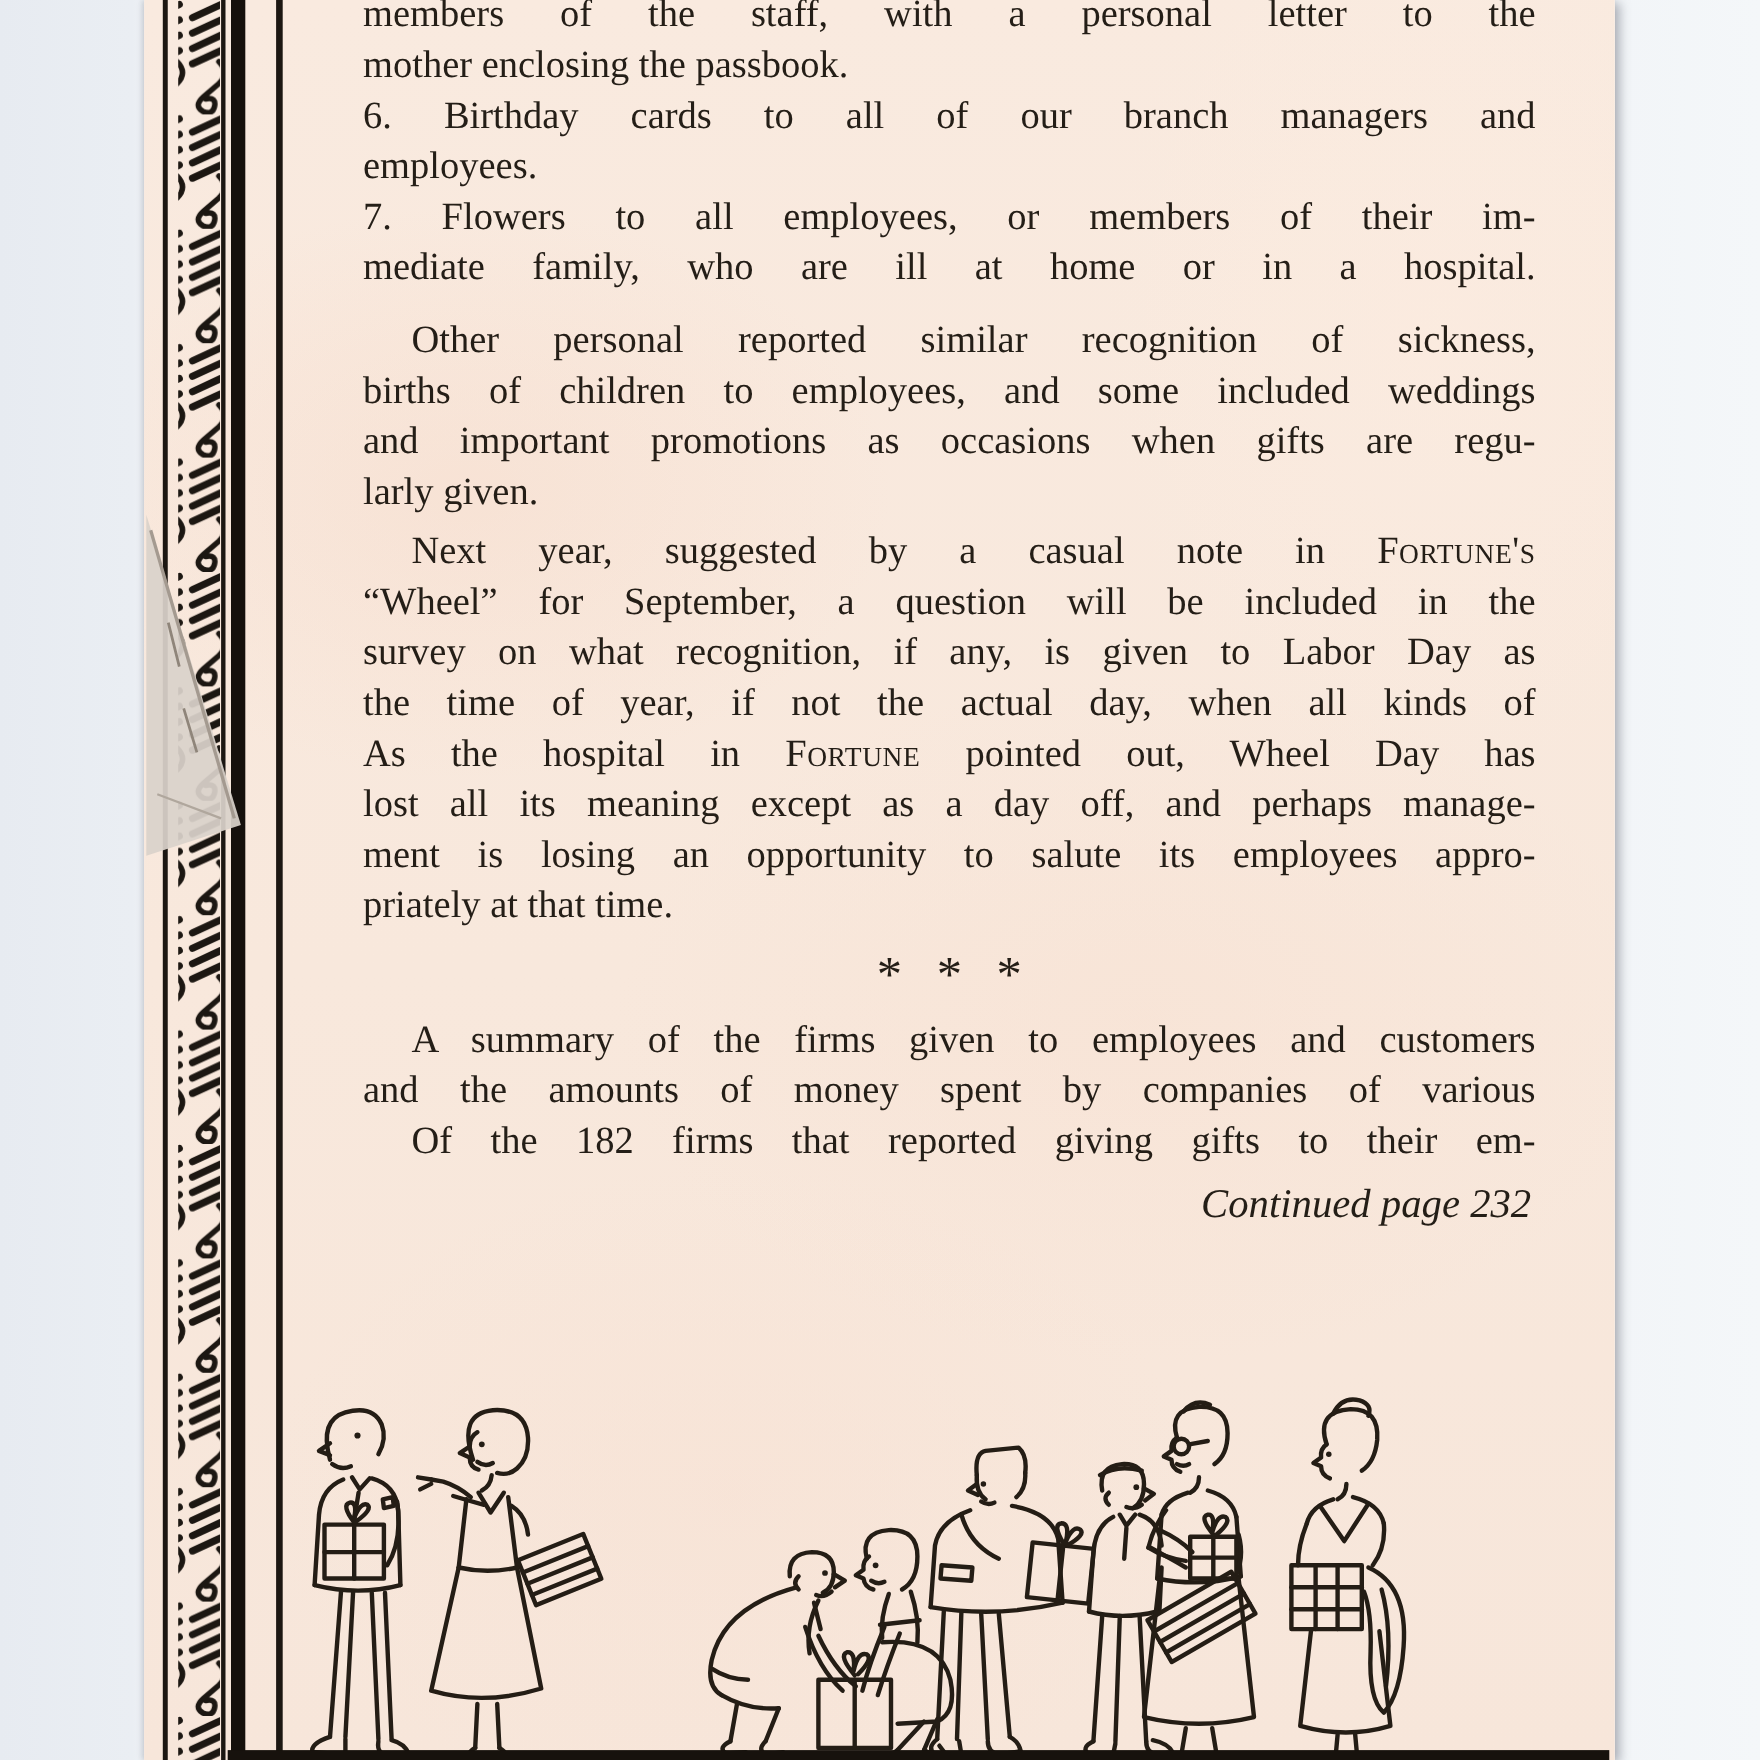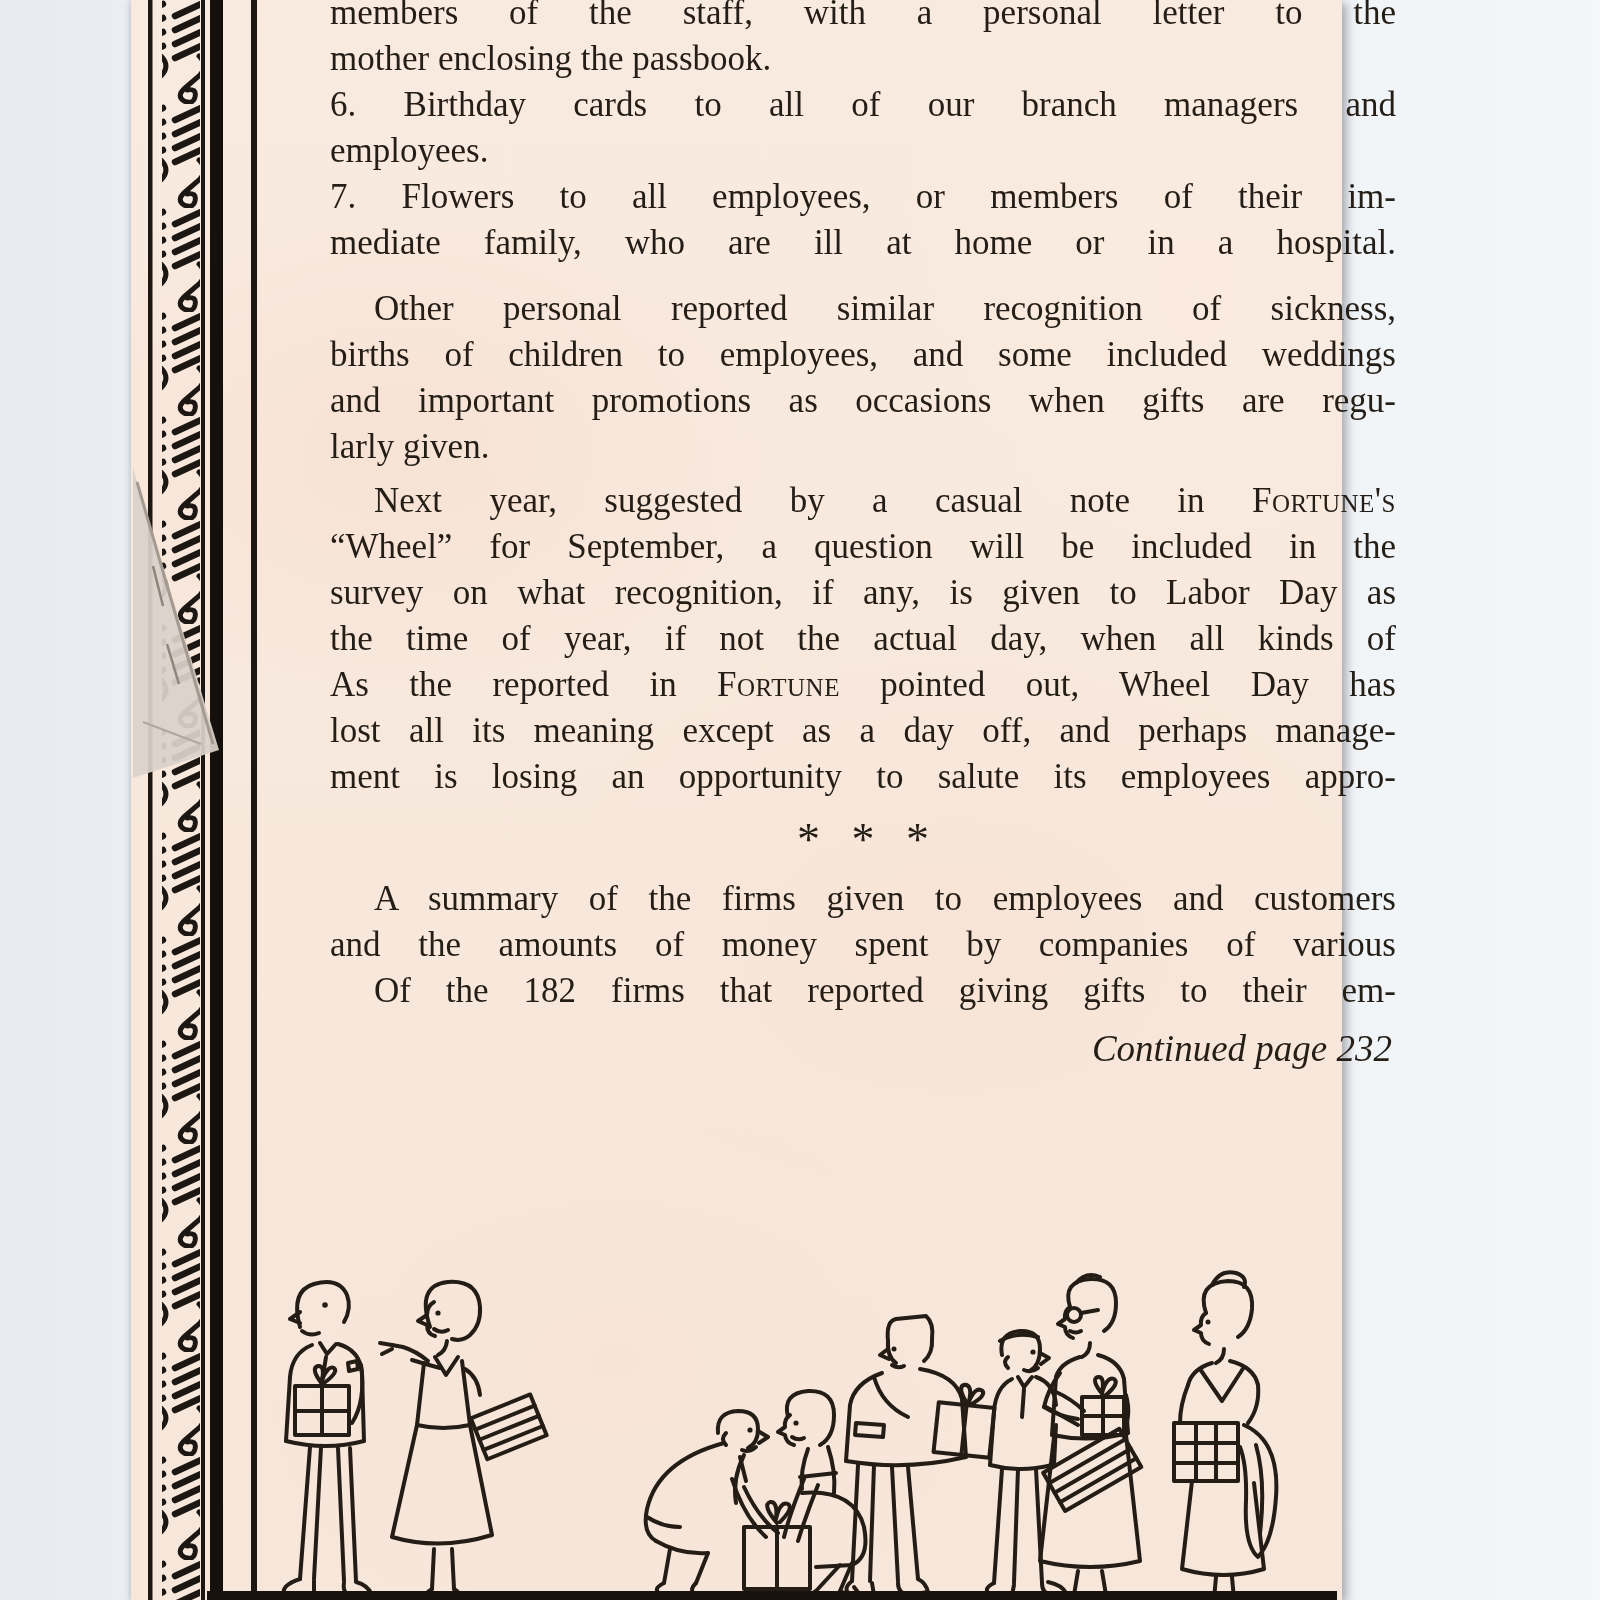--- a/index.html
+++ b/index.html
@@ -3,21 +3,21 @@
 <meta charset="utf-8">
 <title>Scanned magazine page</title>
 <style>
   html,body{margin:0;padding:0;}
   body{
     width:1600px;height:1600px;position:relative;overflow:hidden;
     background:linear-gradient(90deg,#e7ebf1 0px,#eaeef3 120px,#eef1f5 135px,#f2f5f8 1470px,#f4f7f9 100%);
     font-family:"Liberation Serif",serif;
   }
   .paper{
-    position:absolute;left:131px;top:0;width:1211px;height:1600px;
+    position:absolute;left:131px;top:0;width:1337px;height:1600px;
     background:
       radial-gradient(ellipse 620px 420px at 22% 28%, rgba(246,216,199,.38), transparent 62%),
       radial-gradient(ellipse 800px 520px at 68% 58%, rgba(247,221,205,.32), transparent 60%),
       radial-gradient(ellipse 520px 720px at 88% 18%, rgba(252,236,224,.55), transparent 60%),
       radial-gradient(ellipse 700px 500px at 40% 85%, rgba(247,222,207,.30), transparent 60%),
       linear-gradient(180deg,#f9eadf 0%,#f8e8dc 55%,#f7e6da 100%);
     box-shadow:5px 3px 9px rgba(105,110,122,.50), -2px 0 5px rgba(120,126,136,.28);
   }
   .border-svg{position:absolute;left:0;top:0;width:150px;height:1600px;display:block;}
   .illustration-svg{position:absolute;left:9px;top:1265px;width:1330px;height:335px;display:block;}
@@ -80,23 +80,24 @@
     <div class="tl"><span>7. Flowers to all employees, or members of their im-</span><span class="sc"></span><span></span></div>
     <div class="tl"><span>mediate family, who are ill at home or in a hospital.</span><span class="sc"></span><span></span></div>
     <div class="tl indent g1"><span>Other personal reported similar recognition of sickness,</span><span class="sc"></span><span></span></div>
     <div class="tl"><span>births of children to employees, and some included weddings</span><span class="sc"></span><span></span></div>
     <div class="tl"><span>and important promotions as occasions when gifts are regu-</span><span class="sc"></span><span></span></div>
     <div class="tl last"><span>larly given.</span><span class="sc"></span><span></span></div>
     <div class="tl indent g2"><span>Next year, suggested by a casual note in </span><span class="sc">Fortune's</span><span></span></div>
     <div class="tl"><span>“Wheel” for September, a question will be included in the</span><span class="sc"></span><span></span></div>
     <div class="tl"><span>survey on what recognition, if any, is given to Labor Day as</span><span class="sc"></span><span></span></div>
     <div class="tl"><span>the time of year, if not the actual day, when all kinds of</span><span class="sc"></span><span></span></div>
-    <div class="tl"><span>As the reported in </span><span class="sc">Fortune</span><span> pointed out, Wheel Day has</span></div>
+    <div class="tl"><span>As the hospital in </span><span class="sc">Fortune</span><span> pointed out, Wheel Day has</span></div>
     <div class="tl"><span>lost all its meaning except as a day off, and perhaps manage-</span><span class="sc"></span><span></span></div>
     <div class="tl"><span>ment is losing an opportunity to salute its employees appro-</span><span class="sc"></span><span></span></div>
+    <div class="tl last"><span>priately at that time.</span><span class="sc"></span><span></span></div>
 
     <div class="stars">* * *</div>
 
     <div class="tl indent"><span>A summary of the firms given to employees and customers</span><span class="sc"></span><span></span></div>
     <div class="tl"><span>and the amounts of money spent by companies of various</span><span class="sc"></span><span></span></div>
     <div class="tl indent"><span>Of the 182 firms that reported giving gifts to their em-</span><span class="sc"></span><span></span></div>
 
     <div class="continued">Continued page 232</div>
   </div>
 

